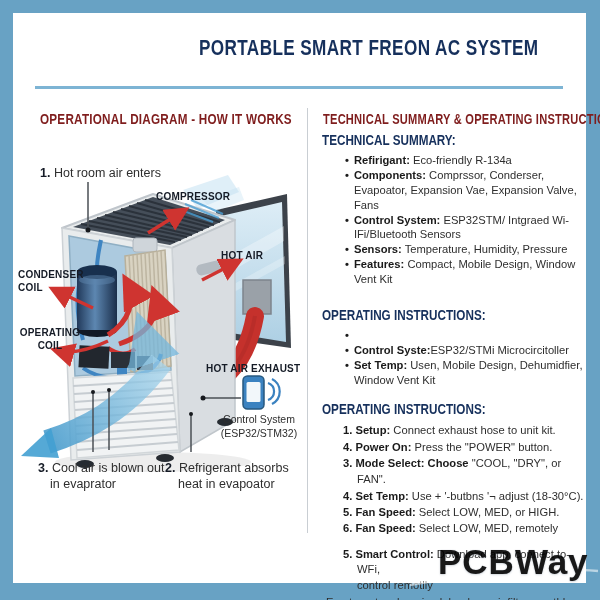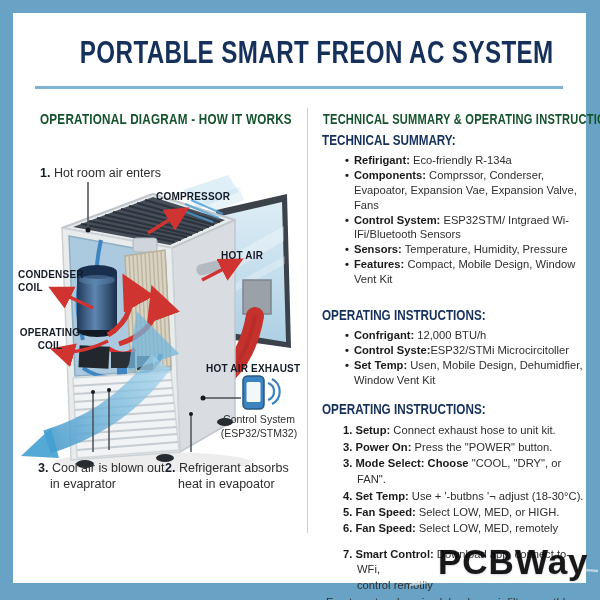--- a/index.html
+++ b/index.html
@@ -1,22 +1,22 @@
 <!DOCTYPE html>
 <html><head>
 <meta charset="utf-8">
 <style>
   html,body{margin:0;padding:0;}
   body{width:600px;height:600px;position:relative;font-family:"Liberation Sans",sans-serif;background:#68a2c4;overflow:hidden;}
   .page{position:absolute;left:13px;top:13px;width:573px;height:570px;background:#ffffff;}
   .cond{display:inline-block;transform:scaleX(0.78);transform-origin:0 50%;white-space:nowrap;}
   .cond-c{display:inline-block;transform:scaleX(0.78);transform-origin:50% 50%;white-space:nowrap;}
-  .title-wrap{position:absolute;left:0;top:22px;width:573px;text-align:left;color:#16305c;font-weight:700;font-size:31px;letter-spacing:.5px;}
+  .title-wrap{position:absolute;left:0;top:22px;width:573px;text-align:right;color:#16305c;font-weight:700;font-size:22px;letter-spacing:.5px;}
   .title-rule{position:absolute;left:22px;top:73px;width:528px;height:3px;background:#7db4d4;}
-  .col-head{position:absolute;color:#14532d;font-weight:700;font-size:15px;letter-spacing:.3px;}
+  .col-head{position:absolute;color:#7f1d1d;font-weight:700;font-size:15px;letter-spacing:.3px;}
   .divider{position:absolute;left:294px;top:95px;width:1px;height:425px;background:#c9ced3;}
   
   .dlabel{position:absolute;color:#151b26;font-weight:700;font-size:10px;letter-spacing:.2px;line-height:1.25;}
   .dnote{position:absolute;color:#2e2e2e;font-size:12.5px;line-height:1.3;}
   .dnote b{color:#151b26;}
   .ctrl-label{position:absolute;color:#2e2e2e;font-size:10.5px;line-height:1.3;text-align:center;}
   svg{position:absolute;}
   
   .rcol{position:absolute;left:309px;top:99px;width:266px;color:#2e2e2e;font-size:11.2px;line-height:1.33;}
   .sec-title{color:#16305c;font-weight:700;font-size:15px;margin:0;}
@@ -271,43 +271,42 @@
       <div class="bitem">
           <span class="bdot">•</span>
           <span><b>Features:</b><span> Compact, Mobile Design, Window Vent Kit</span></span>
         </div>
     </div>
 
     <div class="sec-title mt18"><span class="cond">OPERATING INSTRUCTIONS:</span></div>
     <div class="blist">
       <div class="bitem">
           <span class="bdot">•</span>
-          <span><b>Confrigant:</b><span> 12,000 BTU/h</span></span>
         </div>
       <div class="bitem">
           <span class="bdot">•</span>
           <span><b>Control Syste:</b><span>ESP32/STMi Microcircitoller</span></span>
         </div>
       <div class="bitem">
           <span class="bdot">•</span>
           <span><b>Set Temp:</b><span> Usen, Mobile Design, Dehumidfier, Window Vent Kit</span></span>
         </div>
     </div>
 
     <div class="sec-title mt12"><span class="cond">OPERATING INSTRUCTIONS:</span></div>
     <div class="nlist">
       <div class="nitem"><b>1. Setup:</b><span> Connect exhaust hose to unit kit.</span></div>
-      <div class="nitem"><b>3. Power On:</b><span> Press the "POWER" button.</span></div>
+      <div class="nitem"><b>4. Power On:</b><span> Press the "POWER" button.</span></div>
       <div class="nitem"><b>3. Mode Select: Choose</b><span> "COOL, "DRY", or FAN".</span></div>
       <div class="nitem"><b>4. Set Temp:</b><span> Use + '-butbns '¬ adjust (18-30°C).</span></div>
       <div class="nitem"><b>5. Fan Speed:</b><span> Select LOW, MED, or HIGH.</span></div>
       <div class="nitem"><b>6. Fan Speed:</b><span> Select LOW, MED, remotely</span></div>
     </div>
     <div class="item7">
-      <b>7. Smart Control:</b><span> Download app, connect to-WFi,</span>
+      <b>5. Smart Control:</b><span> Download app, connect to-WFi,</span>
       <div class="cont">control remotlly</div>
     </div>
     <div class="footer-note">Empty wateank pericodaly, clean air filter monthly</div>
   </div>
 </div>
 
 <svg style="left:408px;top:555px;" width="192" height="40" viewBox="0 0 192 40">
   <path d="M 2 30 C 60 19, 140 11, 190 16" fill="none" stroke="#ffffff" stroke-width="2.5" opacity="0.55"></path>
 </svg>
 <div class="watermark">PCBWay</div>

